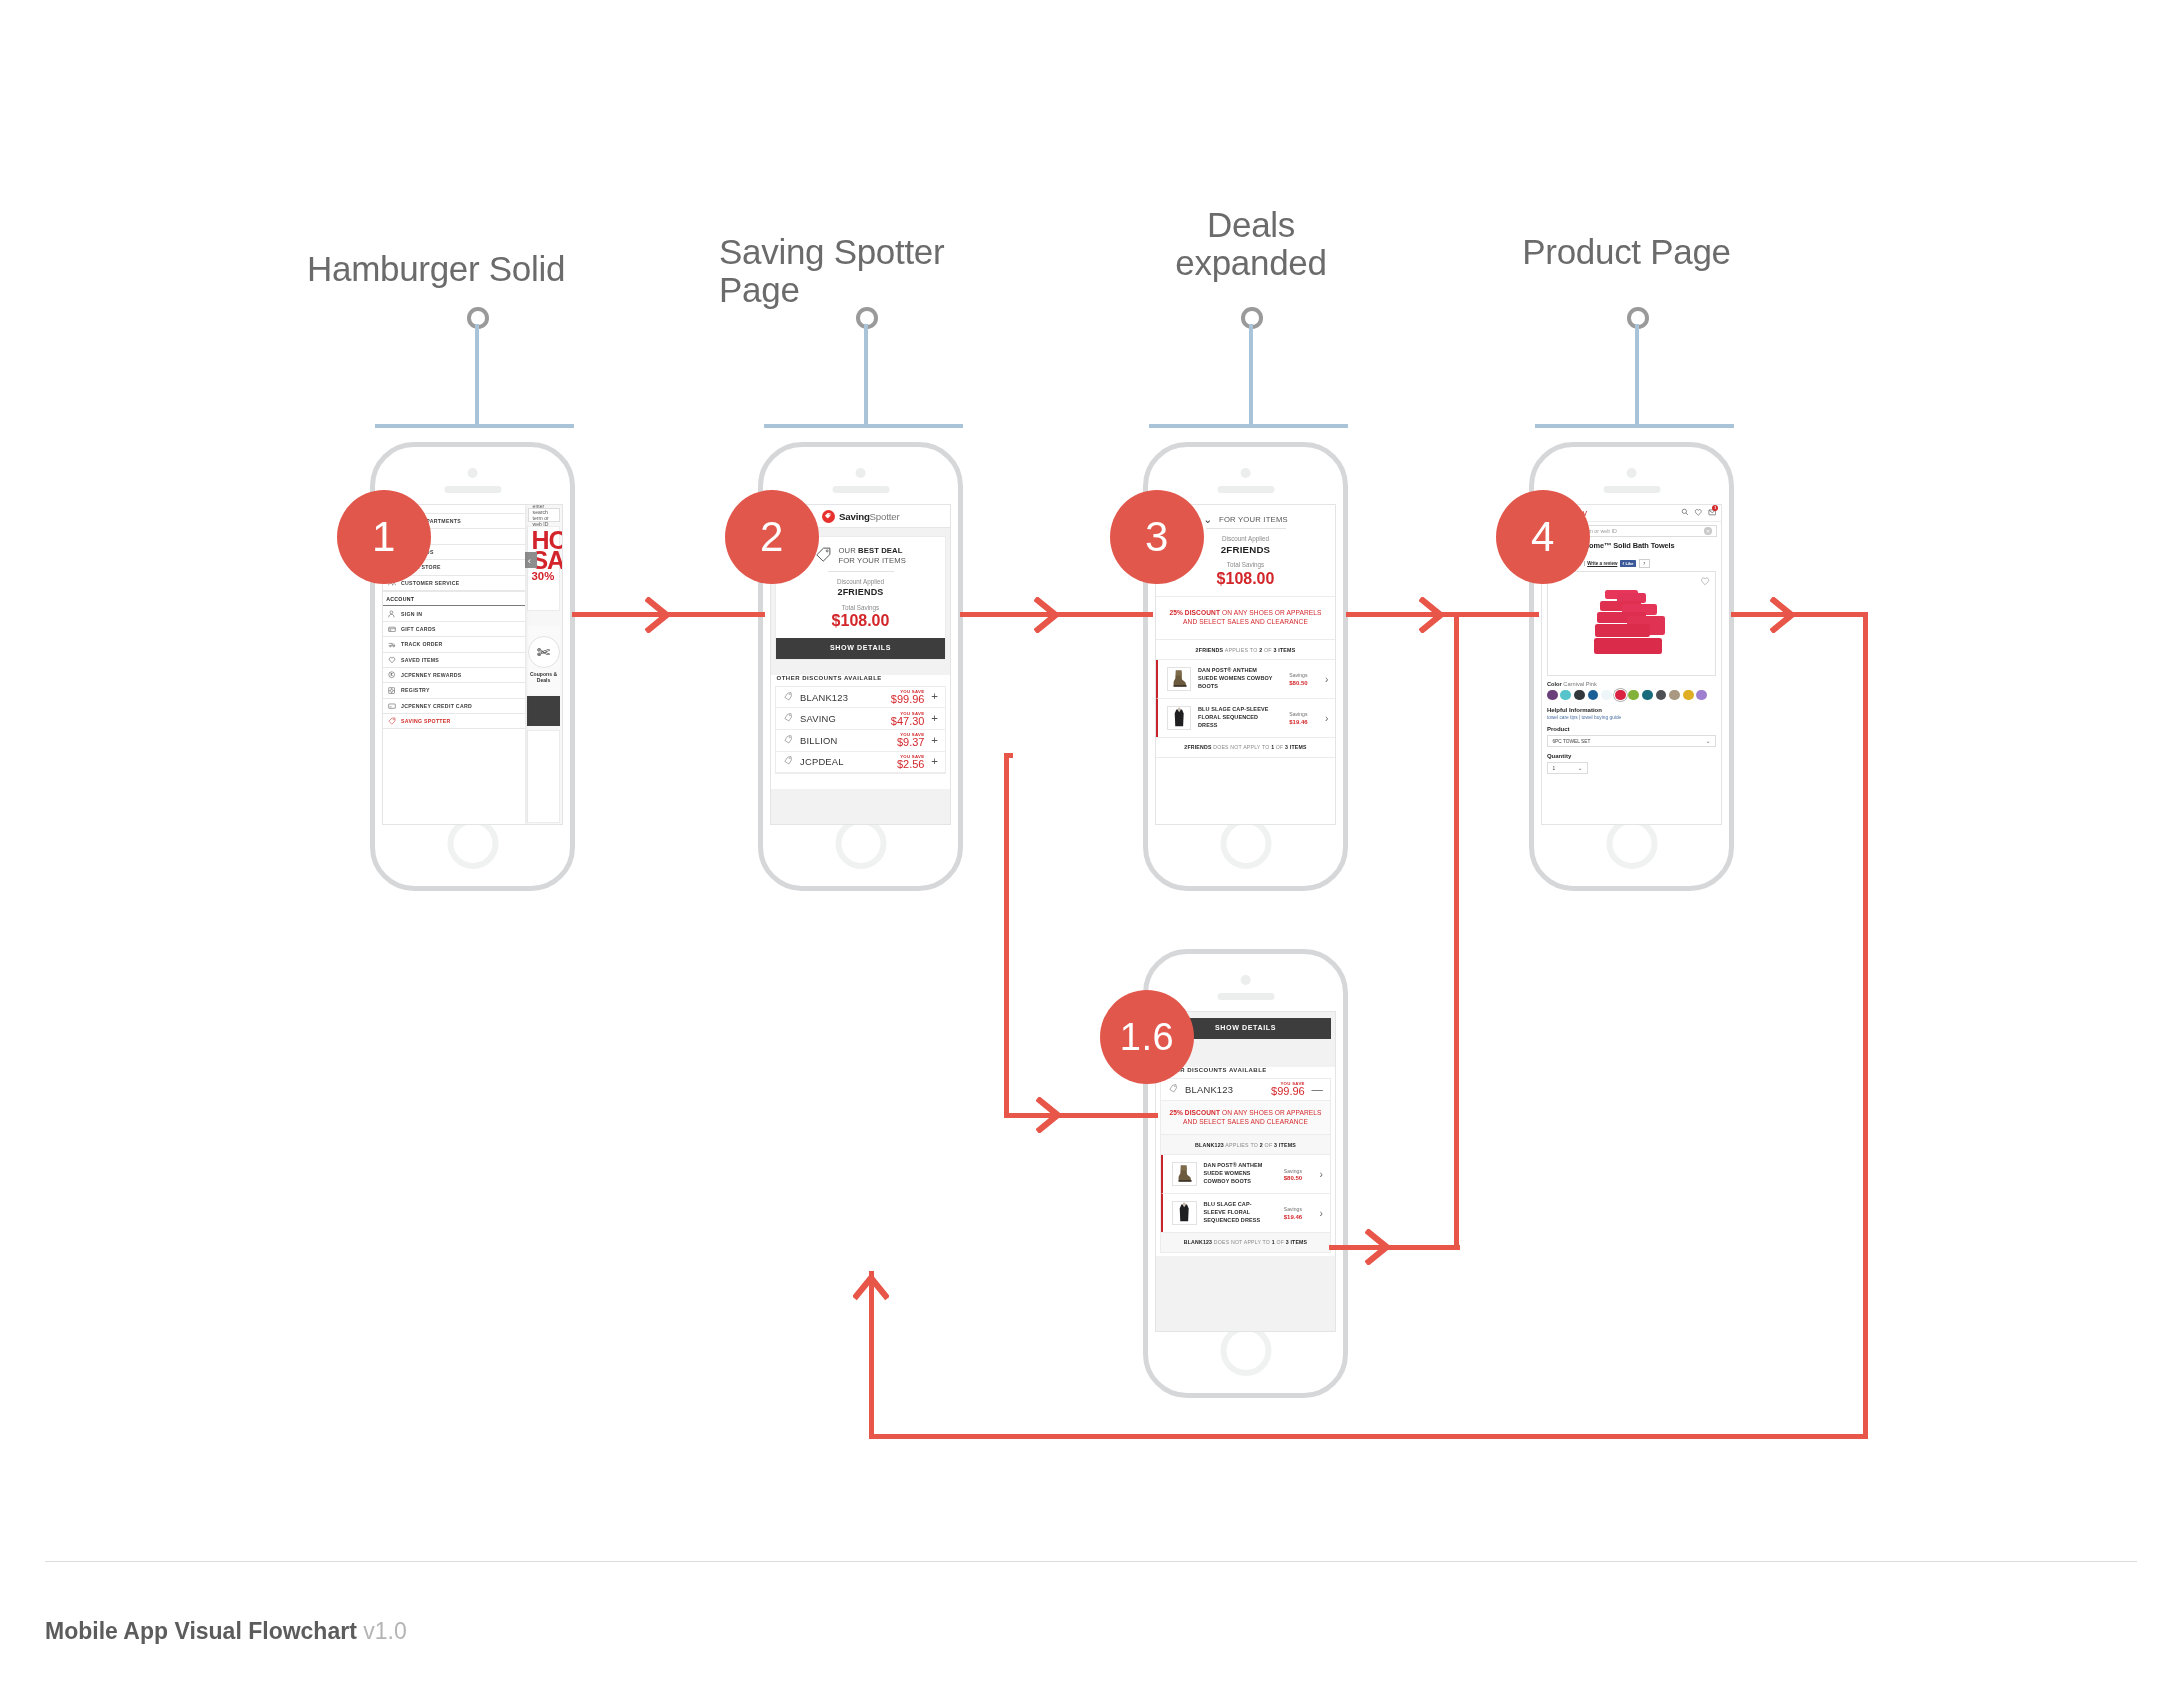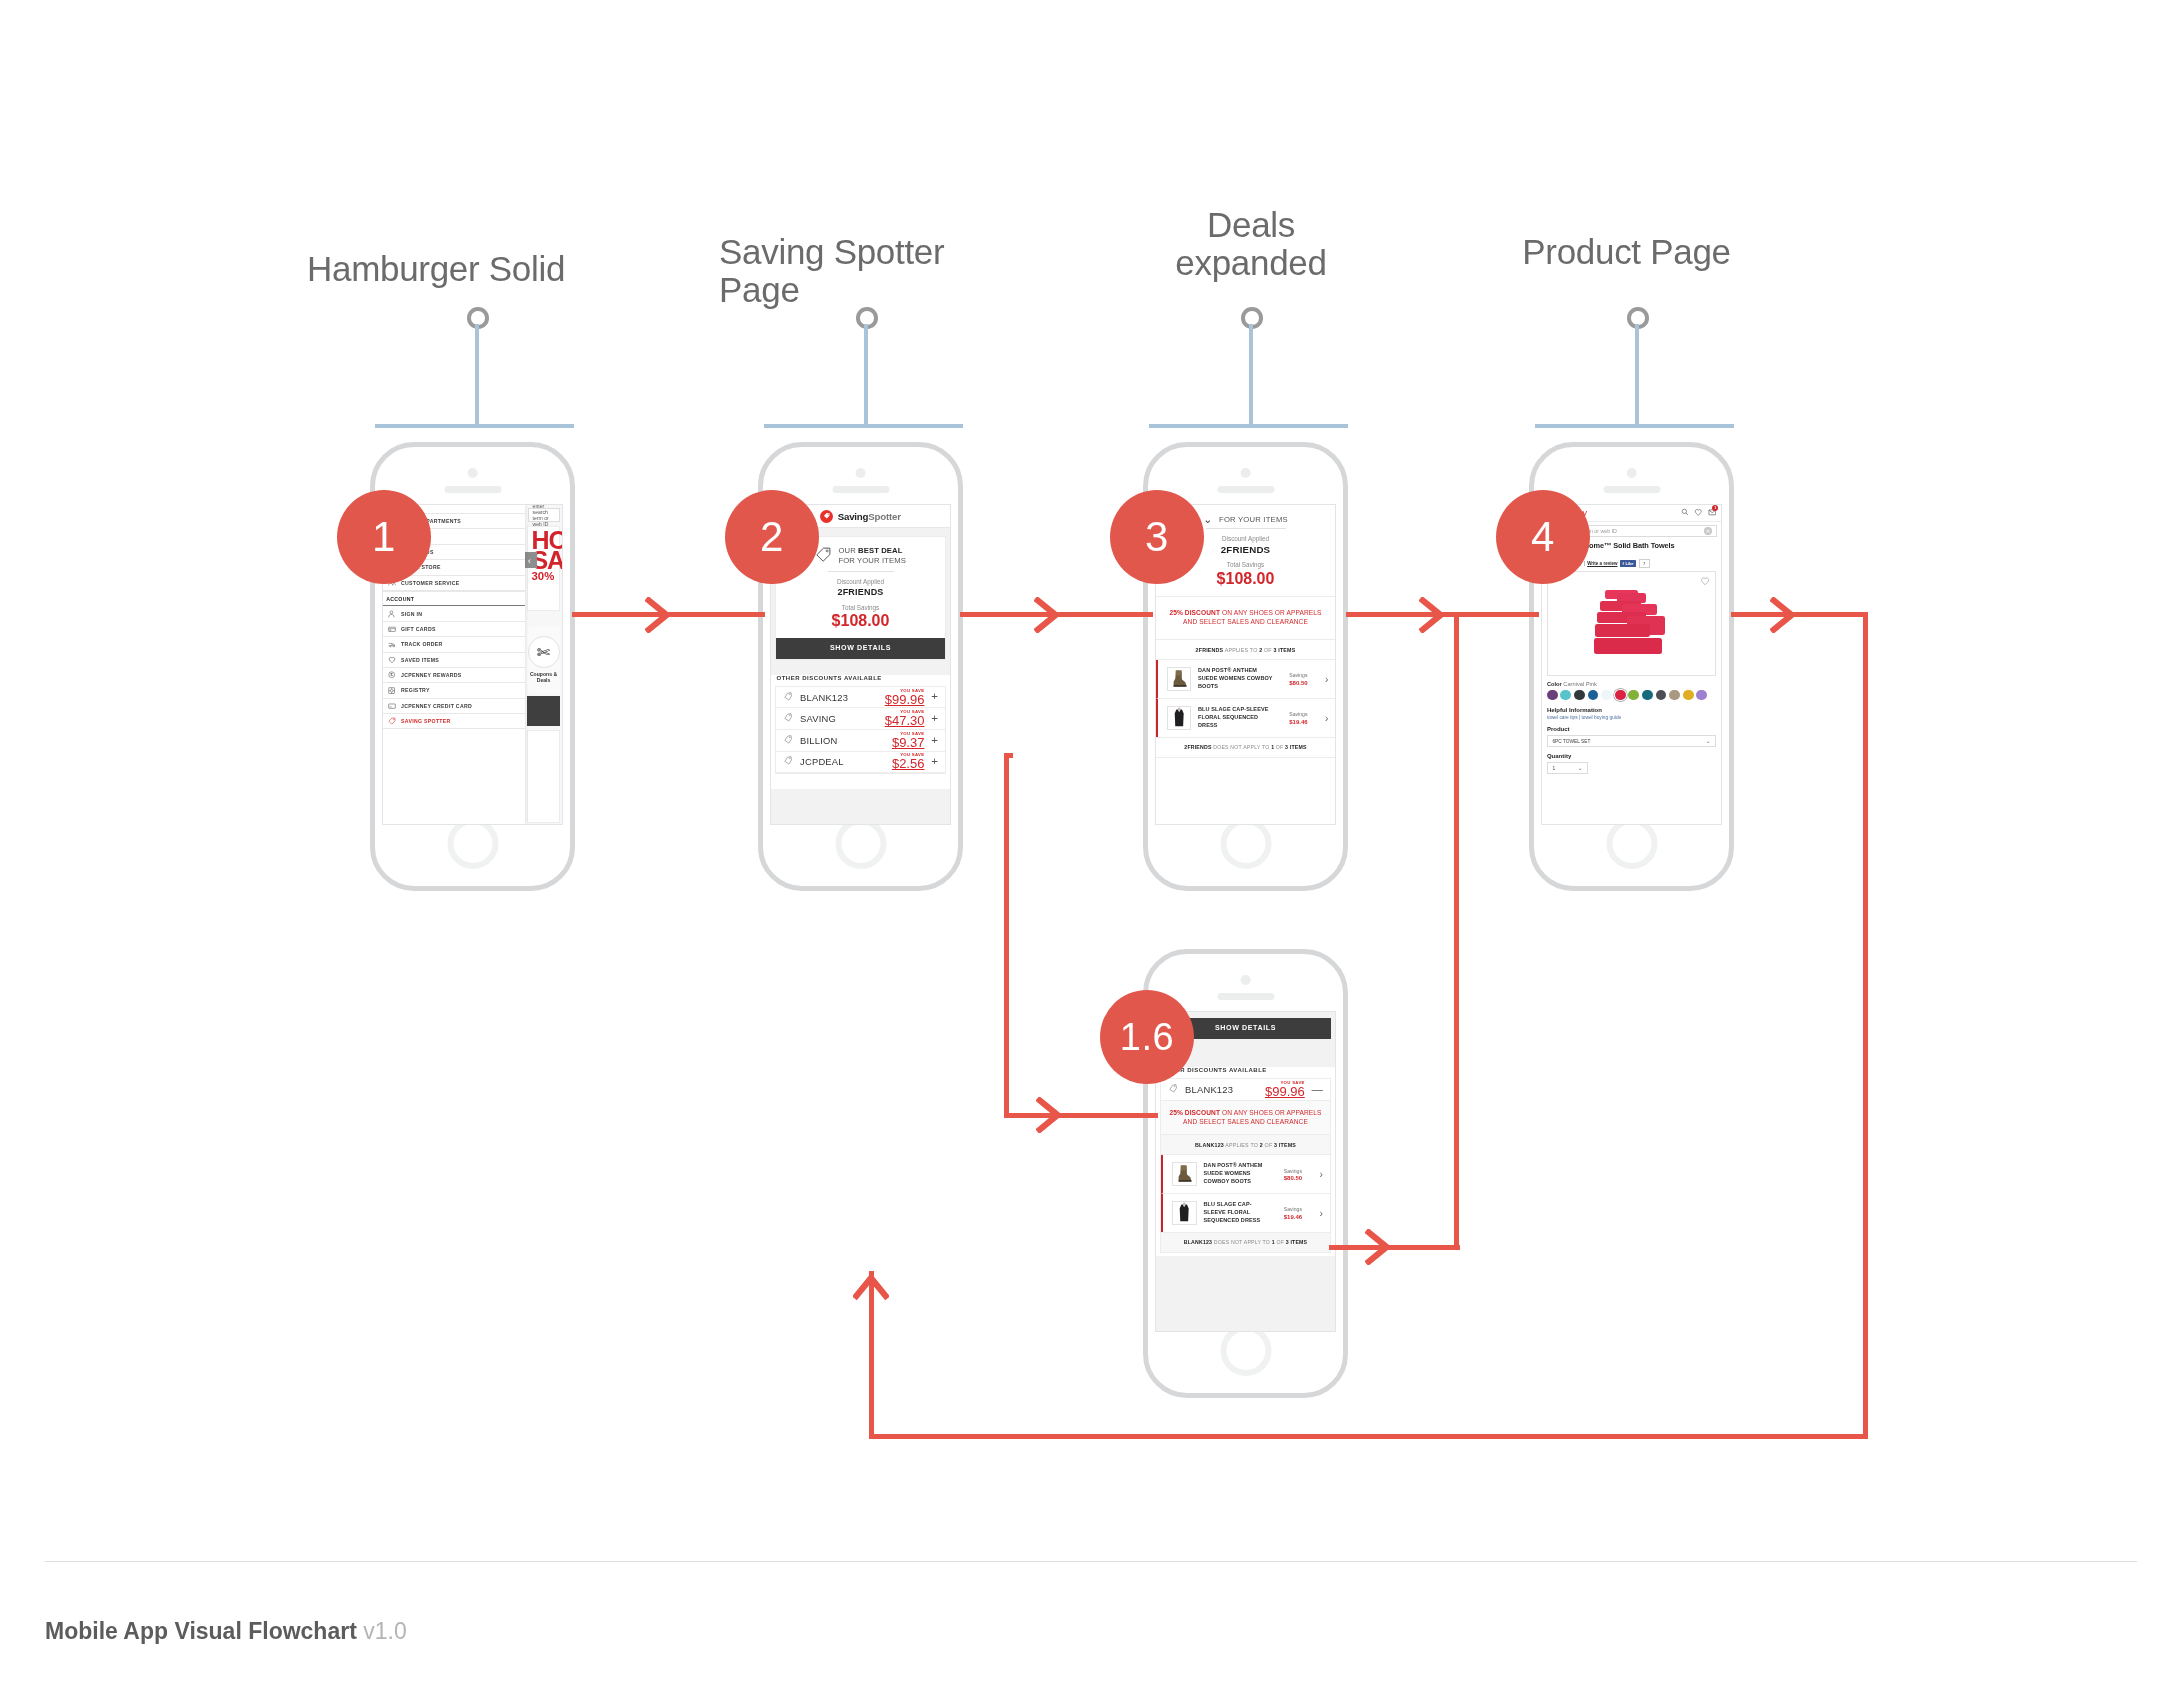--- a/index.html
+++ b/index.html
@@ -158,21 +158,21 @@
   .ss-header {
     display:flex; align-items:center; justify-content:center; gap:4.5px;
     height: 23px; background:#ffffff; border-bottom:0.6px solid #e6e6e6;
   }
   .ss-logo-dot {
     width: 13px; height: 13px; border-radius: 50%; background: #e8312c;
     display:flex; align-items:center; justify-content:center;
   }
   .ss-logo-text { font-size: 9.7px; letter-spacing:-0.2px; }
   .ss-logo-text b { font-weight: 700; color:#222; }
-  .ss-logo-text span { font-weight: 700; color:#777; }
+  .ss-logo-text span { font-weight: 400; color:#777; }
 
   .ss-card { margin: 8px 4.5px 0 4.5px; background:#ffffff; border:0.6px solid #ececec; }
   .ss-best {
     display:flex; align-items:center; justify-content:center; gap:6.3px;
     padding: 9px 0 5.7px 0;
   }
   .ss-best-txt { font-size: 7.7px; color:#555; line-height:1.18; letter-spacing:0.1px; }
   .ss-best-txt b { color:#222; font-weight:700; }
   .ss-div { width: 66px; height:0.6px; background:#e2e2e2; margin: 0 auto; }
   .ss-lbl { text-align:center; font-size:6.3px; color:#8a8a8a; margin-top:6.8px; }
@@ -188,21 +188,21 @@
   }
   .ss-list { margin: 0 4.5px; border:0.6px solid #ececec; background:#fff; }
   .ss-item {
     display:flex; align-items:center; height: 21.6px;
     border-bottom: 0.6px solid #ededed; padding: 0 6.8px 0 8px;
   }
   .ss-item .tag { font-size:9px; color:#7a7a7a; margin-right:6.8px; transform: rotate(-12deg); }
   .ss-item .code { font-size: 9.4px; color:#333; letter-spacing:0.2px; flex:1; }
   .ss-item .amt { text-align:right; margin-right: 6.8px; }
   .ss-item .amt .ys { display:block; font-size:4.3px; font-weight:700; color:#d3262a; letter-spacing:0.3px; }
-  .ss-item .amt .val { display:block; font-size:13px; color:#d3262a; margin-top:-1.1px;text-decoration:underline; }
+  .ss-item .amt .val { display:block; font-size:11px; color:#d3262a; margin-top:-1.1px; }
   .ss-item .plus { font-size:11.4px; color:#555; font-weight:300; line-height:1; }
 
   
   .s3-chev { display:flex; align-items:center; justify-content:center; gap:6.8px; padding-top:10.2px; }
   .s3-chev .cv { font-size: 10.8px; color:#444; line-height:.6; }
   .s3-chev .t { font-size:7.7px; color:#555; letter-spacing:0.2px;}
   .promo {
     border-top:0.6px solid #ececec; border-bottom:0.6px solid #ececec;
     padding: 12.5px 6.8px; text-align:center; color:#d3262a;
     font-size:6.6px; line-height:1.36; letter-spacing:0.1px;

